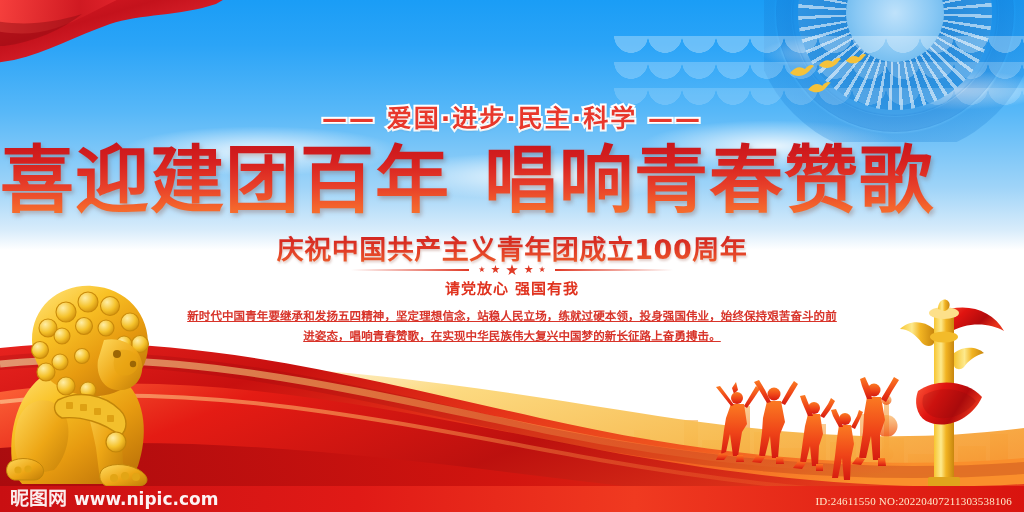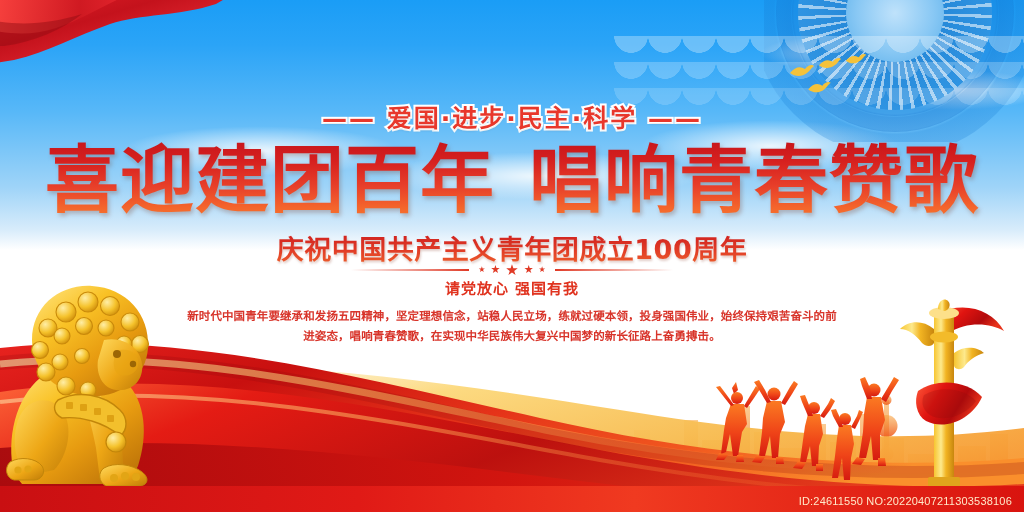--- a/index.html
+++ b/index.html
@@ -68,21 +68,21 @@
     font-family:"DejaVu Sans","Liberation Sans",sans-serif;
     font-size:25px;font-weight:bold;letter-spacing:2px;
     color:#e8372b;
     -webkit-text-stroke:4px #ffffff;
     paint-order:stroke fill;
     text-shadow:0 1px 0 #fff,0 2px 3px rgba(0,0,0,.12);
   }
   .eyebrow span{position:relative;}
 
   .title{
-    position:absolute;left:0;top:140px;width:1024px;text-align:center;
+    position:absolute;left:0;top:140px;width:1024px;
     font-family:"DejaVu Sans","Liberation Sans",sans-serif;
     font-weight:bold;font-size:74px;line-height:80px;letter-spacing:1px;
     white-space:nowrap;
   }
   .title .t{
     background:linear-gradient(to bottom,#c5141b 0%,#d6201f 28%,#e8402a 58%,#f4652c 82%,#f77b2f 100%);
     -webkit-background-clip:text;background-clip:text;
     color:transparent;-webkit-text-fill-color:transparent;
     filter:drop-shadow(2px 3px 2px rgba(120,50,30,.28));
   }
@@ -129,21 +129,21 @@
     font-size:15px;font-weight:bold;color:#e0331f;letter-spacing:1px;
     text-shadow:0 1px 1px rgba(255,255,255,.9);
   }
 
   .body-text{
     position:absolute;left:0;top:306px;width:1024px;text-align:center;
     font-family:"DejaVu Sans","Liberation Sans",sans-serif;
     font-size:11.5px;line-height:20px;color:#d8342a;font-weight:bold;
     letter-spacing:.1px;
   }
-  .body-text div{white-space:nowrap;}
+  .body-text div{white-space:nowrap;text-decoration:underline;}
 
   
   .waves{position:absolute;left:0;bottom:0;width:1024px;height:260px;}
 
   
   .city{position:absolute;right:0;bottom:22px;width:420px;height:120px;}
 
   
   .youth{position:absolute;left:690px;bottom:28px;width:220px;height:110px;}
 
@@ -160,21 +160,21 @@
   }
   .wm{
     position:absolute;left:10px;bottom:2px;
     display:flex;align-items:baseline;gap:7px;
     color:#ffffff;
   }
   .wm-cn{font-family:"DejaVu Sans","Liberation Sans",sans-serif;font-size:19px;font-weight:bold;opacity:.92;}
   .wm-url{font-family:"DejaVu Sans","Liberation Sans",sans-serif;font-size:17px;font-weight:bold;opacity:.95;}
   .idno{
     position:absolute;right:12px;bottom:5px;
-    font-family:Liberation Sans, sans-serif;
+    font-family:Liberation Serif, serif;
     font-size:11px;color:#ffe9c9;letter-spacing:.2px;margin-top:12px;
   }
 </style>
 </head>
 <body>
 
 <div id="poster">
 
   <div class="sky"></div>
   <div class="cloudwisp" style="left:760px;top:36px;width:150px;height:34px;"></div>
@@ -501,15 +501,19 @@
     </g>
 
     <path d="M14 184 C24 178 40 180 46 188 C50 194 46 202 38 202 L18 202 C10 200 8 190 14 184 Z" fill="url(#lg2)" stroke="#c2860a" stroke-width="1"></path>
     <g fill="#e2a515">
       <circle cx="22" cy="192" r="3.6"></circle>
         <circle cx="32" cy="191" r="3.6"></circle>
     </g>
   </svg>
 
   <div class="footer-bar"></div>
+  <div class="wm">
+    <span class="wm-cn">昵图网</span>
+    <span class="wm-url">www.nipic.com</span>
+  </div>
   <div class="idno">ID:24611550 NO:20220407211303538106</div>
 
 </div>
 
 </body></html>

